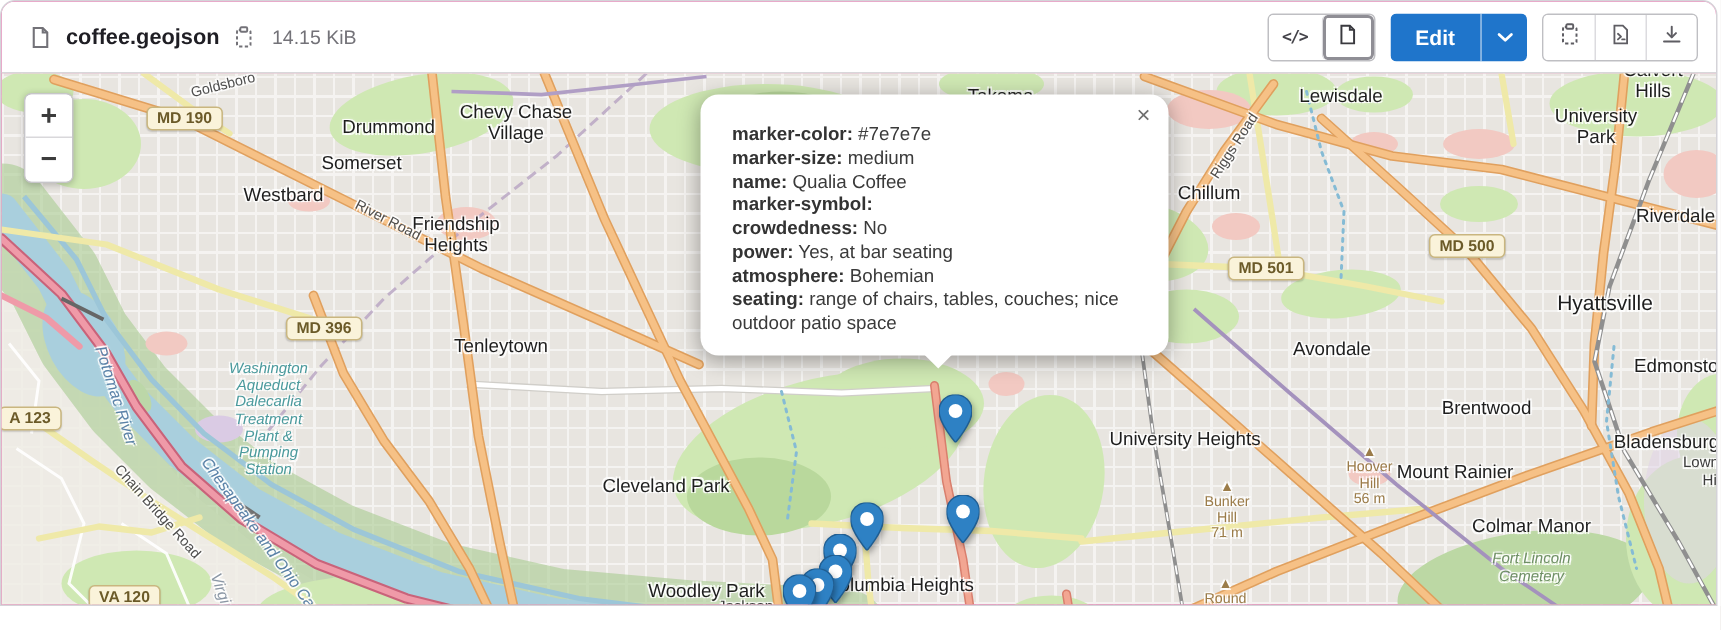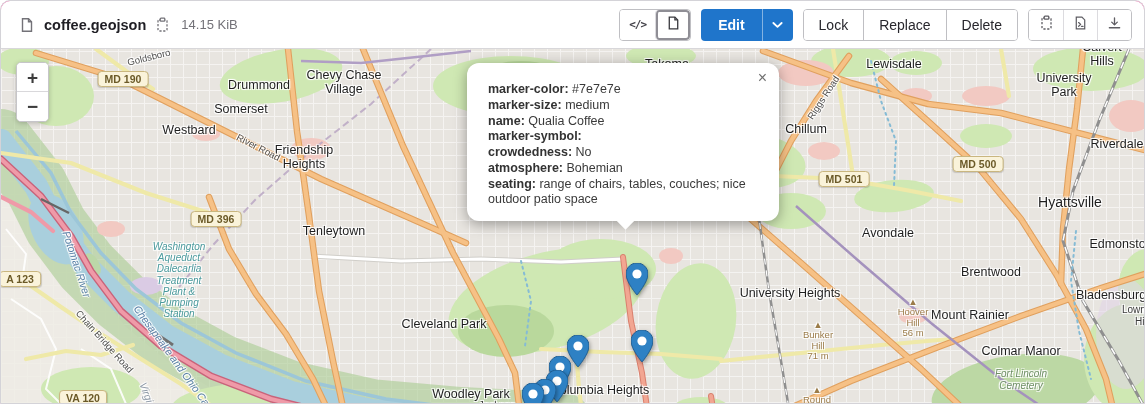--- a/index.html
+++ b/index.html
@@ -94,25 +94,20 @@
       <div class="editsplit">
         <button class="edit-main">Edit</button>
         <button class="edit-caret">
           <span>
             <svg width="11" height="8" viewBox="0 0 12 8" fill="none" stroke="#fff" stroke-width="2" stroke-linecap="round" stroke-linejoin="round">
                 <path d="M1.5 1.8 L6 6 L10.5 1.8"></path>
               </svg>
           </span>
         </button>
       </div>
-      <div class="actgrp">
-        <button class="actbtn">Lock</button>
-        <button class="actbtn">Replace</button>
-        <button class="actbtn">Delete</button>
-      </div>
       <div class="icongrp">
         <button class="segbtn">
           <span>
             <svg width="15" height="16" viewBox="0 0 15 16" fill="none" stroke="#5e5d63" stroke-width="1.3">
                 <rect x="3" y="3" width="9" height="11" rx="1.2" stroke-dasharray="2.2 1.6"></rect>
                 <rect x="5.2" y="1.2" width="4.6" height="3" rx="0.8" fill="#fff"></rect>
               </svg>
           </span>
         </button>
         <button class="segbtn">
@@ -404,20 +399,21 @@
         </div>
       </div>
 
     <div class="popup">
       <button class="popup-close">×</button>
       <div><span class="pkey">marker-color:</span> <span>#7e7e7e</span></div>
       <div><span class="pkey">marker-size:</span> <span>medium</span></div>
       <div><span class="pkey">name:</span> <span>Qualia Coffee</span></div>
       <div><span class="pkey">marker-symbol:</span> <span></span></div>
       <div><span class="pkey">crowdedness:</span> <span>No</span></div>
+      <div><span class="pkey">power:</span> <span>Yes, at bar seating</span></div>
       <div><span class="pkey">atmosphere:</span> <span>Bohemian</span></div>
       <div><span class="pkey">seating:</span> <span>range of chairs, tables, couches; nice outdoor patio space</span></div>
       <div class="popup-tail"></div>
     </div>
 
     <div class="zoomctl">
       <button class="zoombtn">+</button>
       <button class="zoombtn">−</button>
     </div>
   </div>

